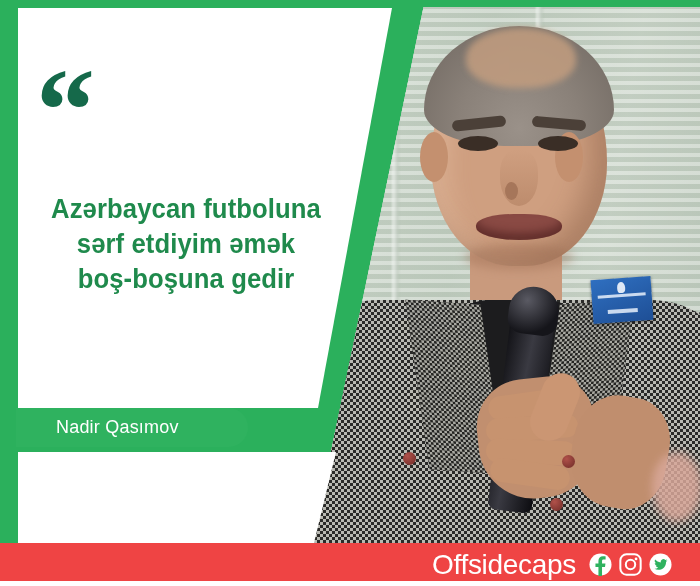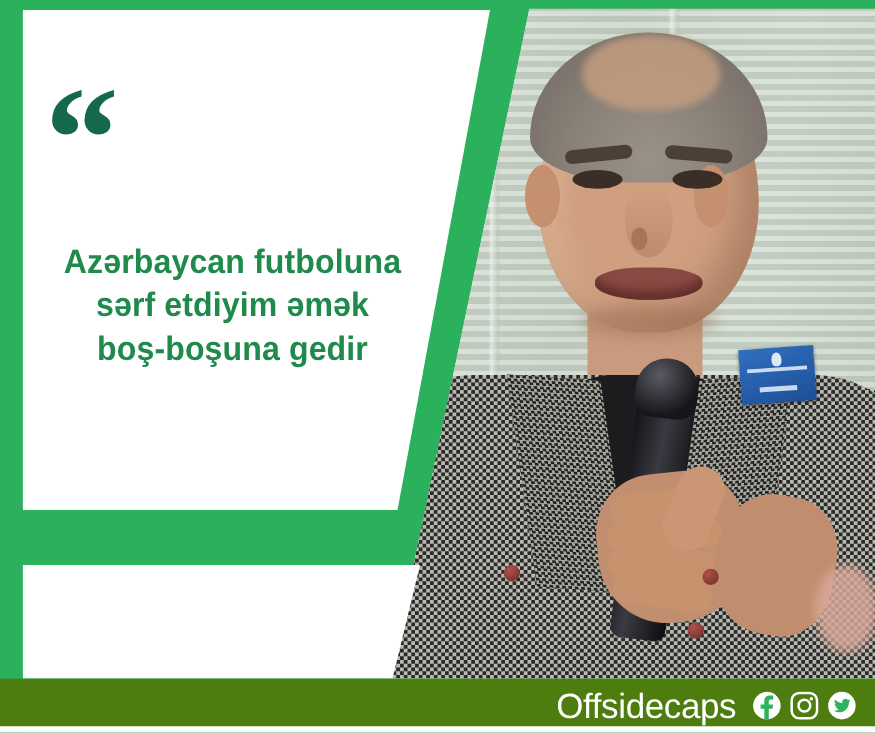--- a/index.html
+++ b/index.html
@@ -275,25 +275,25 @@
   #top-strip{
     position:absolute; left:0; top:0; width:700px; height:7px;
     background:#2bb05c;
   }
 
   
   #footer{
     position:absolute;
     left:0; top:543px;
     width:700px; height:43px;
-    background:#4d7c0f;
+    background:#ef4444;
     display:flex;
     align-items:center;
     justify-content:flex-end;
-    padding-right:15px;
+    padding-right:28px;
     box-sizing:border-box;
   }
   #brand{
     color:#ffffff;
     font-size:28px;
     font-weight:400;
     letter-spacing:-.3px;
     margin-right:6px;
     font-family:"Liberation Sans", sans-serif;
   }
@@ -370,20 +370,23 @@
   <div id="white-card-lower"></div>
 
   <div id="quote-mark">“</div>
 
   <div id="quote-text">
     <span class="ln">Azərbaycan futboluna</span>
     <span class="ln">sərf etdiyim əmək</span>
     <span class="ln">boş-boşuna gedir</span>
   </div>
 
+  <div id="attrib-pill">
+    <span id="attrib-name">Nadir Qasımov</span>
+  </div>
 
   <div id="left-rail"></div>
   <div id="top-strip"></div>
 
   <div id="footer">
     <span id="brand">Offsidecaps</span>
 
     <span class="social">
       <svg viewBox="0 0 24 24" width="23" height="23" aria-hidden="true">
         <circle cx="12" cy="12" r="11.5" fill="#ffffff"></circle>

